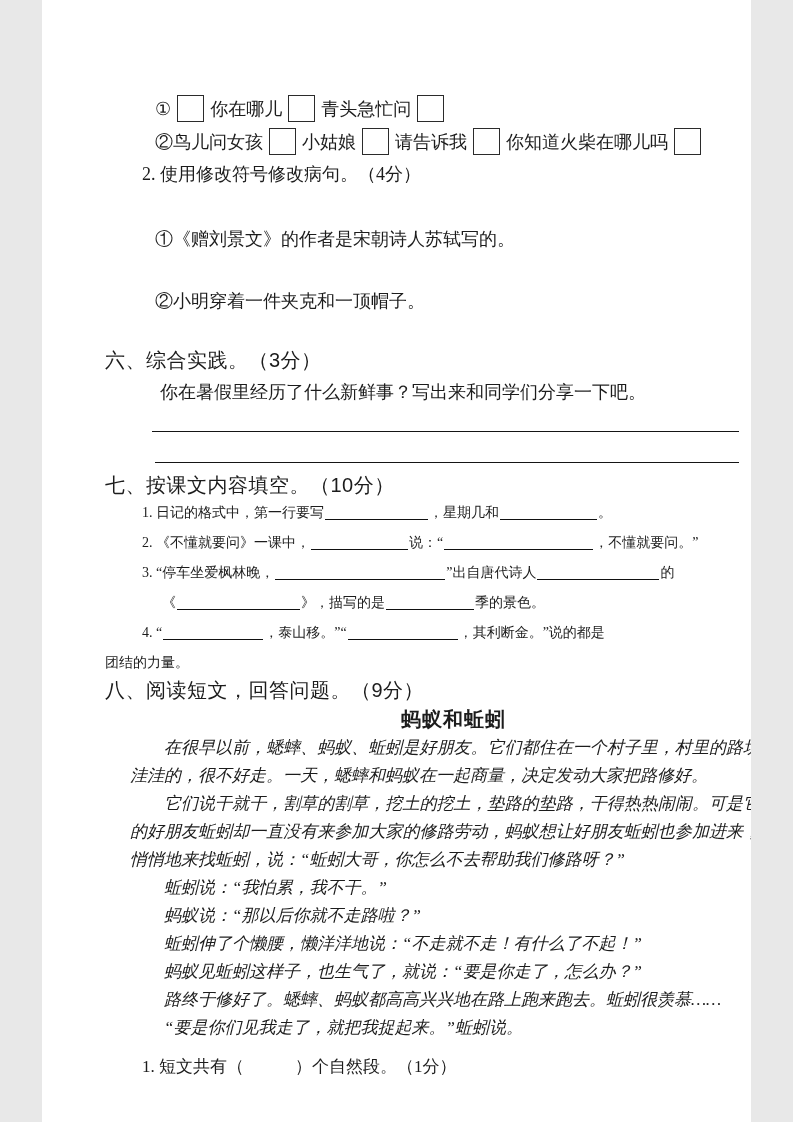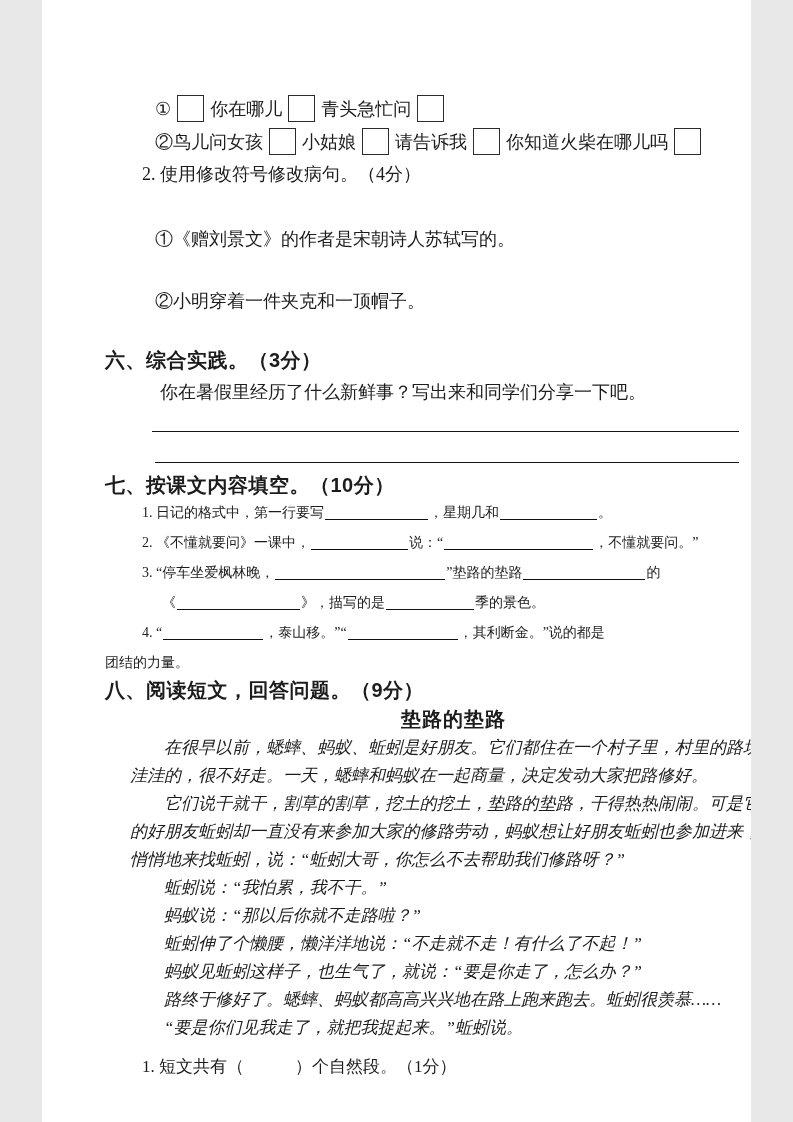--- a/index.html
+++ b/index.html
@@ -5,21 +5,21 @@
   html,body{margin:0;padding:0;background:#e8e8e8}
   .page{
     position:relative;width:709px;height:1122px;margin:0 auto;
     background:#ffffff;color:#1c1c1c;overflow:hidden;
     font-family:"Liberation Serif","DejaVu Serif",serif;
   }
   .abs{position:absolute}
   .q{font-size:18px;white-space:nowrap}
   .heading{
     font-family:"Liberation Sans","DejaVu Sans",sans-serif;
-    font-weight:bold;font-size:20px;white-space:nowrap;letter-spacing:0.5px
+    font-weight:normal;font-size:20px;white-space:nowrap;letter-spacing:0.5px
   }
   .pline{font-size:18px;white-space:nowrap;line-height:27px}
   .pbox{
     display:inline-block;width:25px;height:25px;background:#fff;
     border:1.5px solid #2b2b2b;margin:0 6px;vertical-align:-7px
   }
   .blank{
     display:inline-block;height:16px;border-bottom:1.4px solid #111;
     vertical-align:-3px;margin:0 1px
   }
@@ -51,29 +51,29 @@
 
   <div class="abs ansline" style="left:110px;top:431px;width:587px"></div>
 
   <div class="abs ansline" style="left:113px;top:462px;width:584px"></div>
 
   <div class="abs heading" style="left:63px;top:472px">七、按课文内容填空。（10分）</div>
 
   <div class="abs" style="left:63px;top:500px">
       <div class="s7line" style="margin-left: 37px;"><span class="seg">1. 日记的格式中，第一行要写</span><span class="blank" style="width: 103px;"></span><span class="seg">，星期几和</span><span class="blank" style="width: 97px;"></span><span class="seg">。</span></div>
       <div class="s7line" style="margin-left: 37px;"><span class="seg">2. 《不懂就要问》一课中，</span><span class="blank" style="width: 97px;"></span><span class="seg">说：“</span><span class="blank" style="width: 149px;"></span><span class="seg">，不懂就要问。”</span></div>
-      <div class="s7line" style="margin-left: 37px;"><span class="seg">3. “停车坐爱枫林晚，</span><span class="blank" style="width: 170px;"></span><span class="seg">”垫路的垫路</span><span class="blank" style="width: 122px;"></span><span class="seg">的</span></div>
+      <div class="s7line" style="margin-left: 37px;"><span class="seg">3. “停车坐爱枫林晚，</span><span class="blank" style="width: 170px;"></span><span class="seg">”出自唐代诗人</span><span class="blank" style="width: 122px;"></span><span class="seg">的</span></div>
       <div class="s7line" style="margin-left: 57px;"><span class="seg">《</span><span class="blank" style="width: 123px;"></span><span class="seg">》，描写的是</span><span class="blank" style="width: 88px;"></span><span class="seg">季的景色。</span></div>
       <div class="s7line" style="margin-left: 37px;"><span class="seg">4. “</span><span class="blank" style="width: 100px;"></span><span class="seg">，泰山移。”“</span><span class="blank" style="width: 110px;"></span><span class="seg">，其利断金。”说的都是</span></div>
       <div class="s7line" style=""><span class="seg">团结的力量。</span></div>
     </div>
 
   <div class="abs heading" style="left:63px;top:677px">八、阅读短文，回答问题。（9分）</div>
 
-  <div class="abs ptitle" style="left:88px;top:706px;width:647px">垫路的垫路</div>
+  <div class="abs ptitle" style="left:88px;top:706px;width:647px">蚂蚁和蚯蚓</div>
 
   <div class="abs passage" style="left:88px;top:734px;width:647px">
       <div class="para">在很早以前，蟋蟀、蚂蚁、蚯蚓是好朋友。它们都住在一个村子里，村里的路坑坑洼洼的，很不好走。一天，蟋蟀和蚂蚁在一起商量，决定发动大家把路修好。</div>
       <div class="para">它们说干就干，割草的割草，挖土的挖土，垫路的垫路，干得热热闹闹。可是它们的好朋友蚯蚓却一直没有来参加大家的修路劳动，蚂蚁想让好朋友蚯蚓也参加进来，就悄悄地来找蚯蚓，说：“蚯蚓大哥，你怎么不去帮助我们修路呀？”</div>
       <div class="para">蚯蚓说：“我怕累，我不干。”</div>
       <div class="para">蚂蚁说：“那以后你就不走路啦？”</div>
       <div class="para">蚯蚓伸了个懒腰，懒洋洋地说：“不走就不走！有什么了不起！”</div>
       <div class="para">蚂蚁见蚯蚓这样子，也生气了，就说：“要是你走了，怎么办？”</div>
       <div class="para">路终于修好了。蟋蟀、蚂蚁都高高兴兴地在路上跑来跑去。蚯蚓很羡慕……</div>
       <div class="para">“要是你们见我走了，就把我捉起来。”蚯蚓说。</div>

